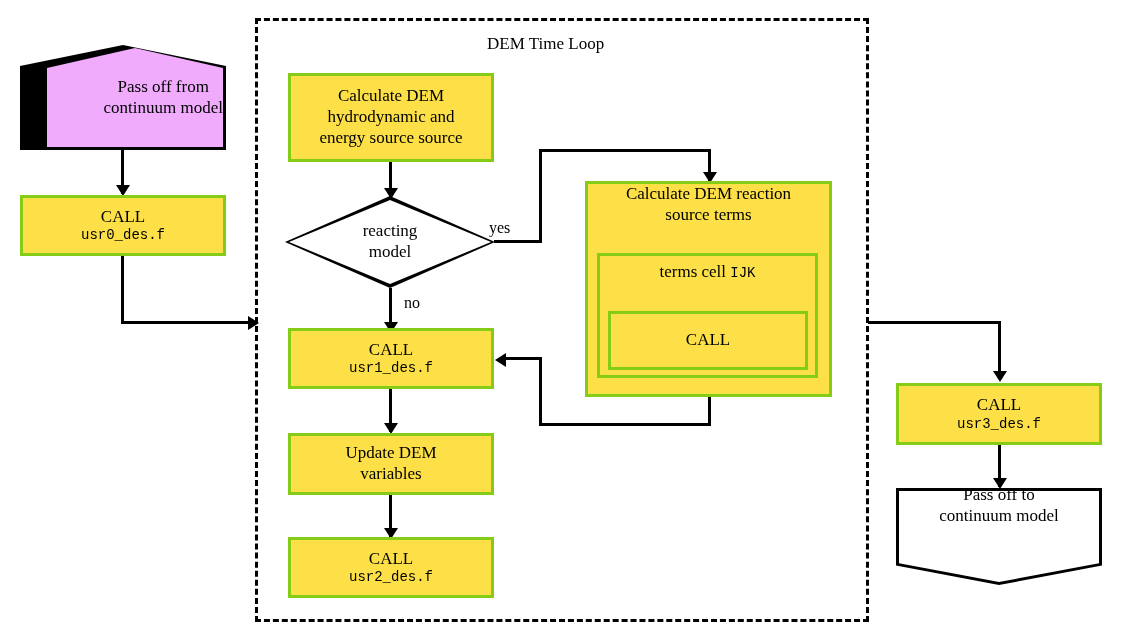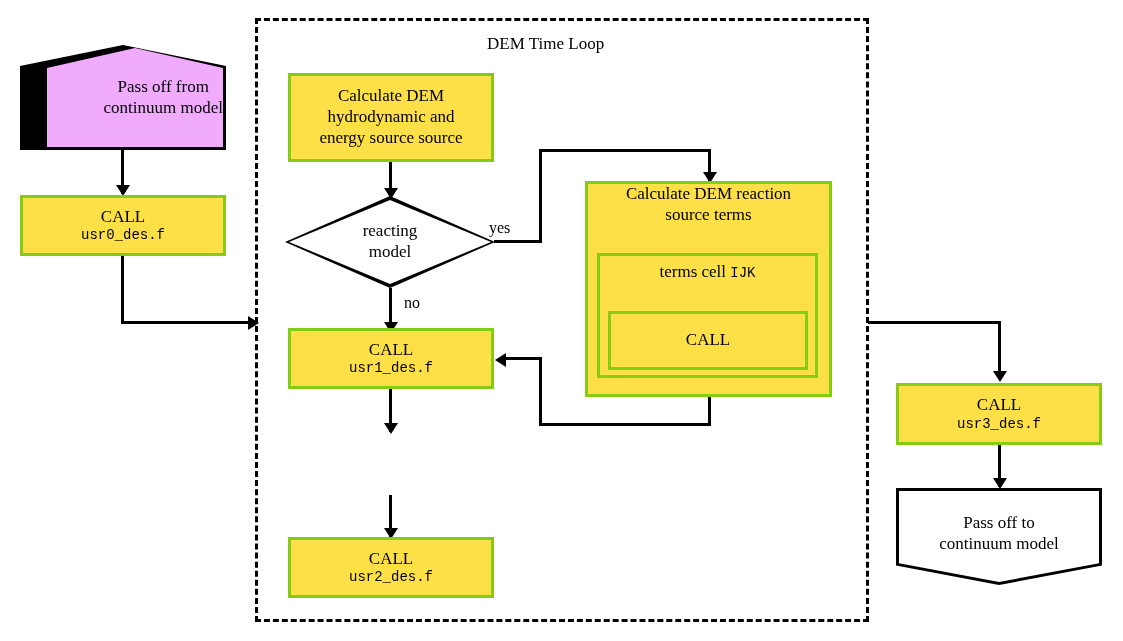--- a/index.html
+++ b/index.html
@@ -48,21 +48,21 @@
   
   .pent-down{
     background:#000;
     clip-path:polygon(0% 0%,100% 0%,100% 80%,50% 100%,0% 80%);
   }
   .pent-down .inner{
     position:absolute;
     left:3px;top:3px;right:3px;bottom:3px;
     background:#fff;
     clip-path:polygon(0% 0%,100% 0%,100% 79.5%,50% 100%,0% 79.5%);
-    display:flex;align-items:center;justify-content:center;
+    display:flex;align-items:flex-start;justify-content:center;
     text-align:center;
   }
 
   
   .diamond{
     background:#000;
     clip-path:polygon(50% 0%,100% 50%,50% 100%,0% 50%);
     text-decoration:underline;
   }
   .diamond .inner{
@@ -191,20 +191,26 @@
 
   <div class="node box" style="left:288px;top:328px;width:206px;height:61px;">
     <div>
       <span class="lbl">CALL</span>
       <span class="lbl mono">usr1_des.f</span>
     </div>
   </div>
   <div class="vline" style="left:389px;top:389px;height:43px;"></div>
   <div class="arrow-d" style="left:384px;top:423px;"></div>
 
+  <div class="node box" style="left:288px;top:433px;width:206px;height:62px;">
+    <div>
+      <span class="lbl">Update DEM</span>
+      <span class="lbl">variables</span>
+    </div>
+  </div>
   <div class="vline" style="left:389px;top:495px;height:42px;"></div>
   <div class="arrow-d" style="left:384px;top:528px;"></div>
 
   <div class="node box" style="left:288px;top:537px;width:206px;height:61px;">
     <div>
       <span class="lbl">CALL</span>
       <span class="lbl mono">usr2_des.f</span>
     </div>
   </div>
 

